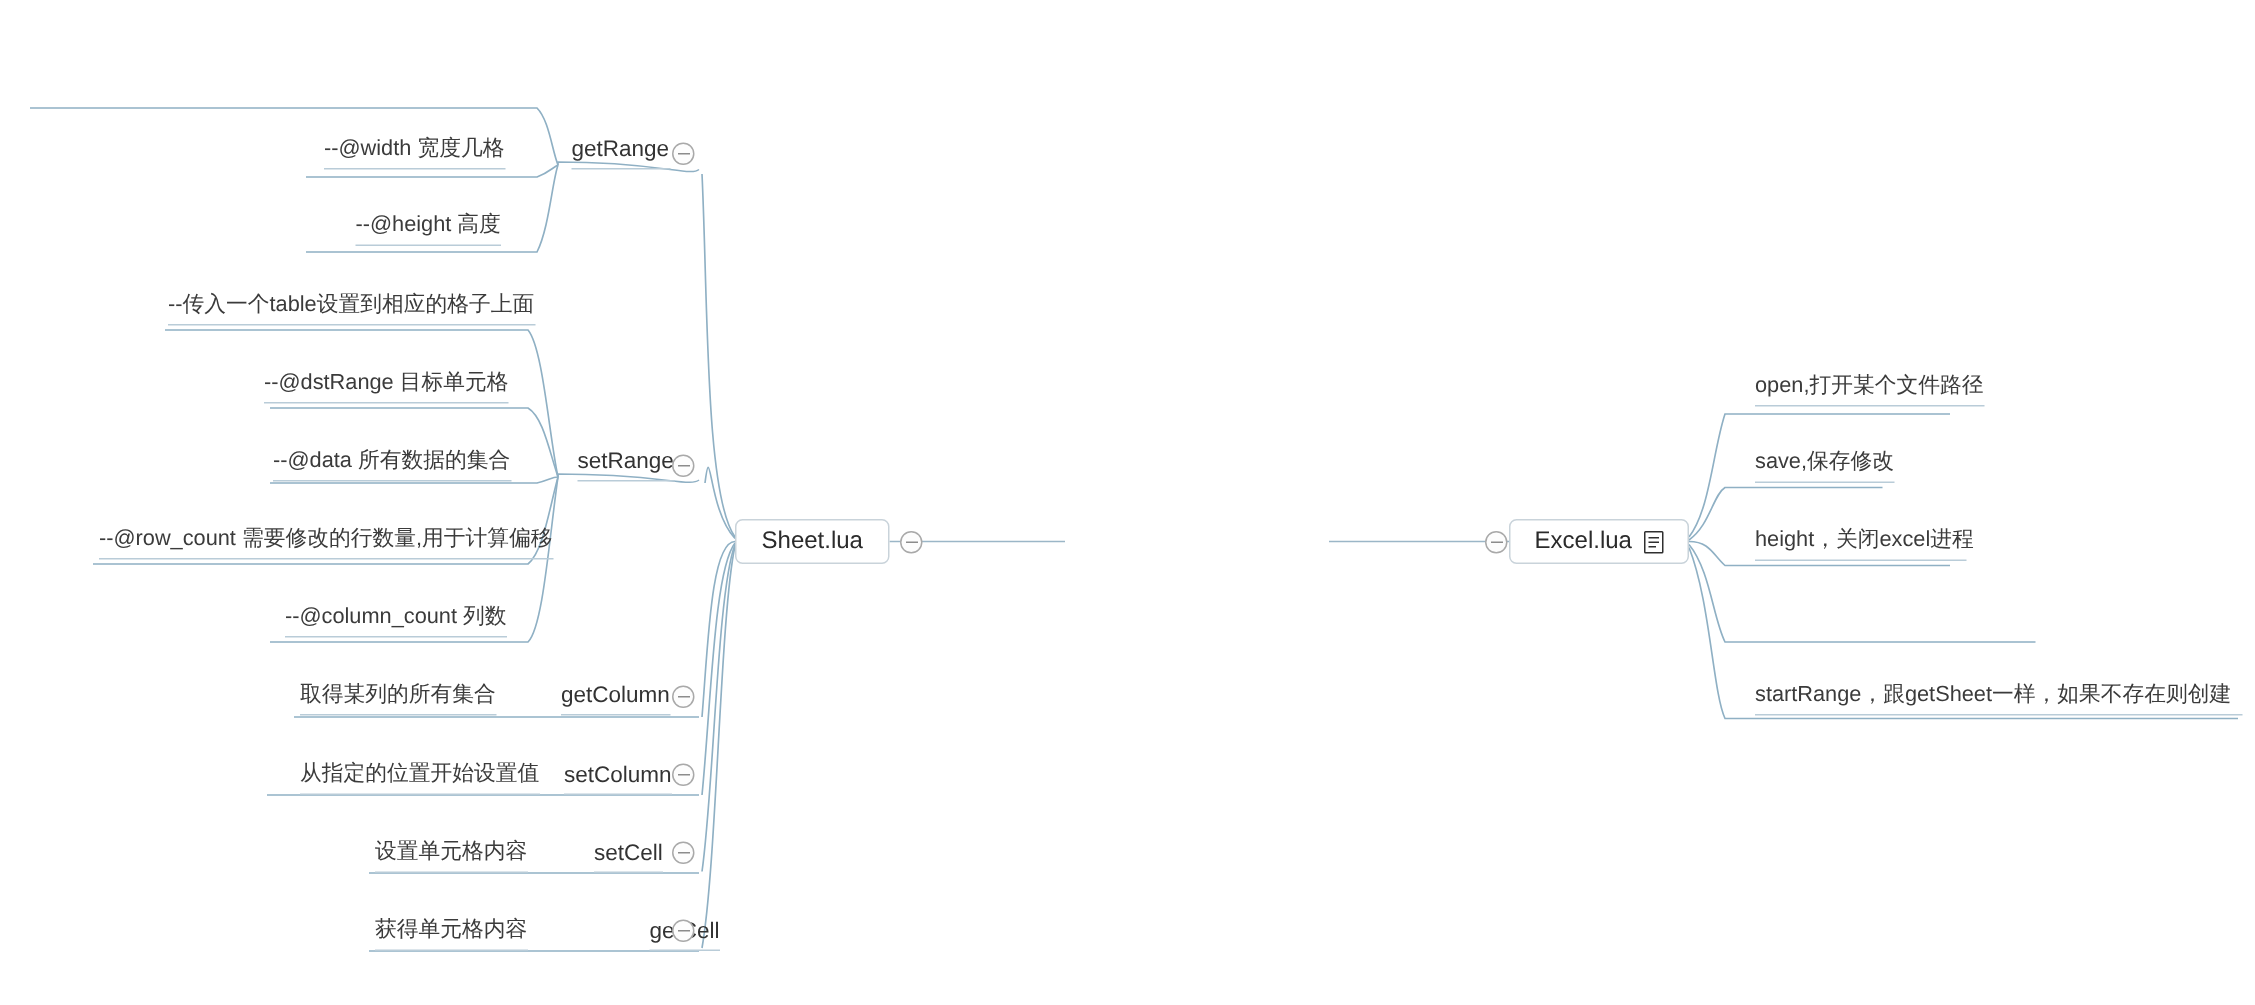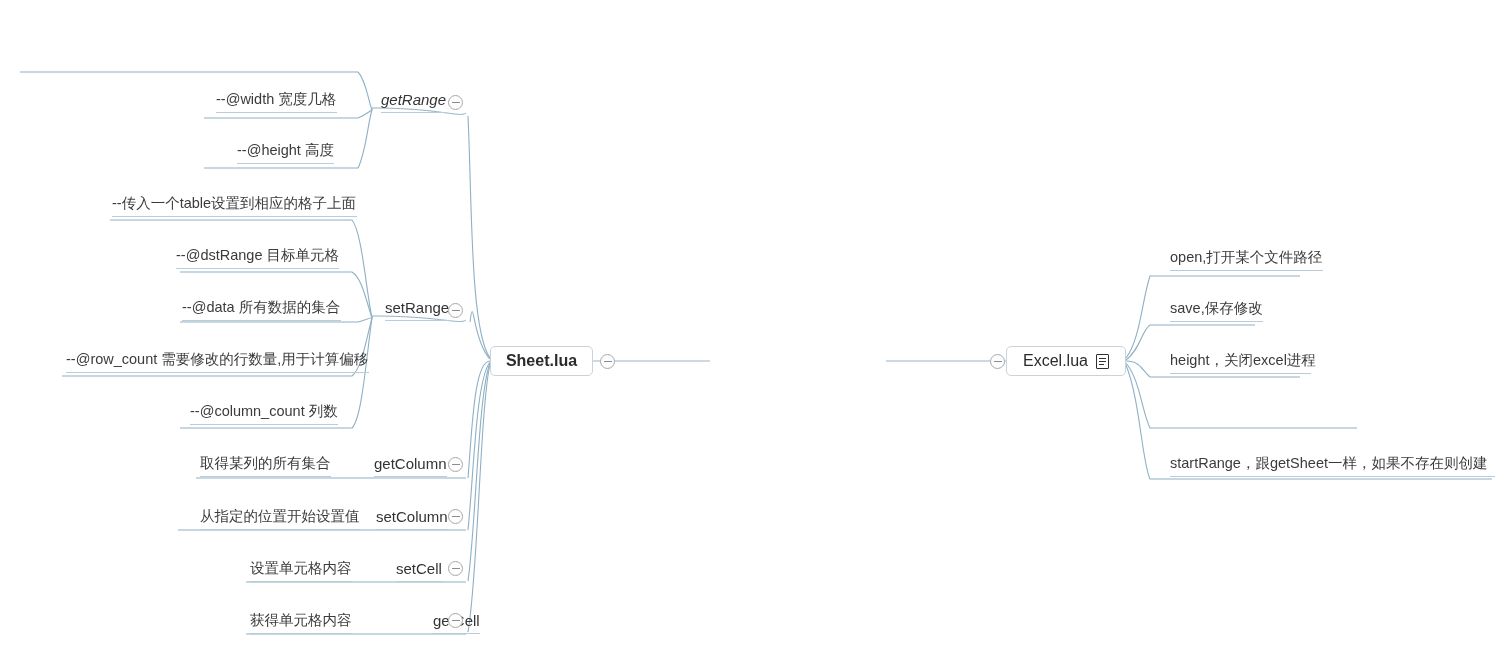--- a/index.html
+++ b/index.html
@@ -141,36 +141,36 @@
 
       <path d="M1126,358 C1140,340 1142,300 1150,276 L1300,276"></path>
       <path d="M1126,360 C1140,350 1142,330 1150,325 L1255,325"></path>
       <path d="M1126,361 C1140,361 1142,370 1150,377 L1300,377"></path>
       <path d="M1126,363 C1140,380 1142,412 1150,428 L1357,428"></path>
       <path d="M1126,365 C1140,400 1142,462 1150,479 L1492,479"></path>
     </g>
   </svg>
 
 
-  <div class="box-node" style="left:490px; top:346px; width:103px; height:30px;font-weight:bold;">
+  <div class="box-node" style="left:490px; top:346px; width:103px; height:30px;">
     <span>Sheet.lua</span>
   </div>
   <div class="toggle" style="left:600px; top:354px;"></div>
 
   <div class="box-node" style="left:1006px; top:346px; width:120px; height:30px;">
     <span>Excel.lua</span>
     <span class="note-icon">
         <i></i>
         <i></i>
         <i></i>
       </span>
   </div>
   <div class="toggle" style="left:990px; top:354px;"></div>
 
-  <div class="leaf sub" style="left: 381px; top: 92px; border-bottom: 1px solid rgb(185, 204, 216); width: 66px; font-style: italic;">getRange</div>
+  <div class="leaf sub" style="left: 381px; top: 92px; border-bottom: 1px solid rgb(185, 204, 216); width: 66px;">getRange</div>
   <div class="toggle" style="left:448px; top:95px;"></div>
 
   <div class="leaf" style="left: 216px; top: 92px; border-bottom: 1px solid rgb(185, 204, 216); width: 121px;">--@width 宽度几格</div>
   <div class="leaf" style="left: 237px; top: 143px; border-bottom: 1px solid rgb(185, 204, 216); width: 97px;">--@height 高度</div>
 
   <div class="leaf sub" style="left: 385px; top: 300px; border-bottom: 1px solid rgb(185, 204, 216); width: 65px;">setRange</div>
   <div class="toggle" style="left:448px; top:303px;"></div>
 
   <div class="leaf" style="left: 112px; top: 196px; border-bottom: 1px solid rgb(185, 204, 216); width: 245px;">--传入一个table设置到相应的格子上面</div>
   <div class="leaf" style="left: 176px; top: 248px; border-bottom: 1px solid rgb(185, 204, 216); width: 163px;">--@dstRange 目标单元格</div>

